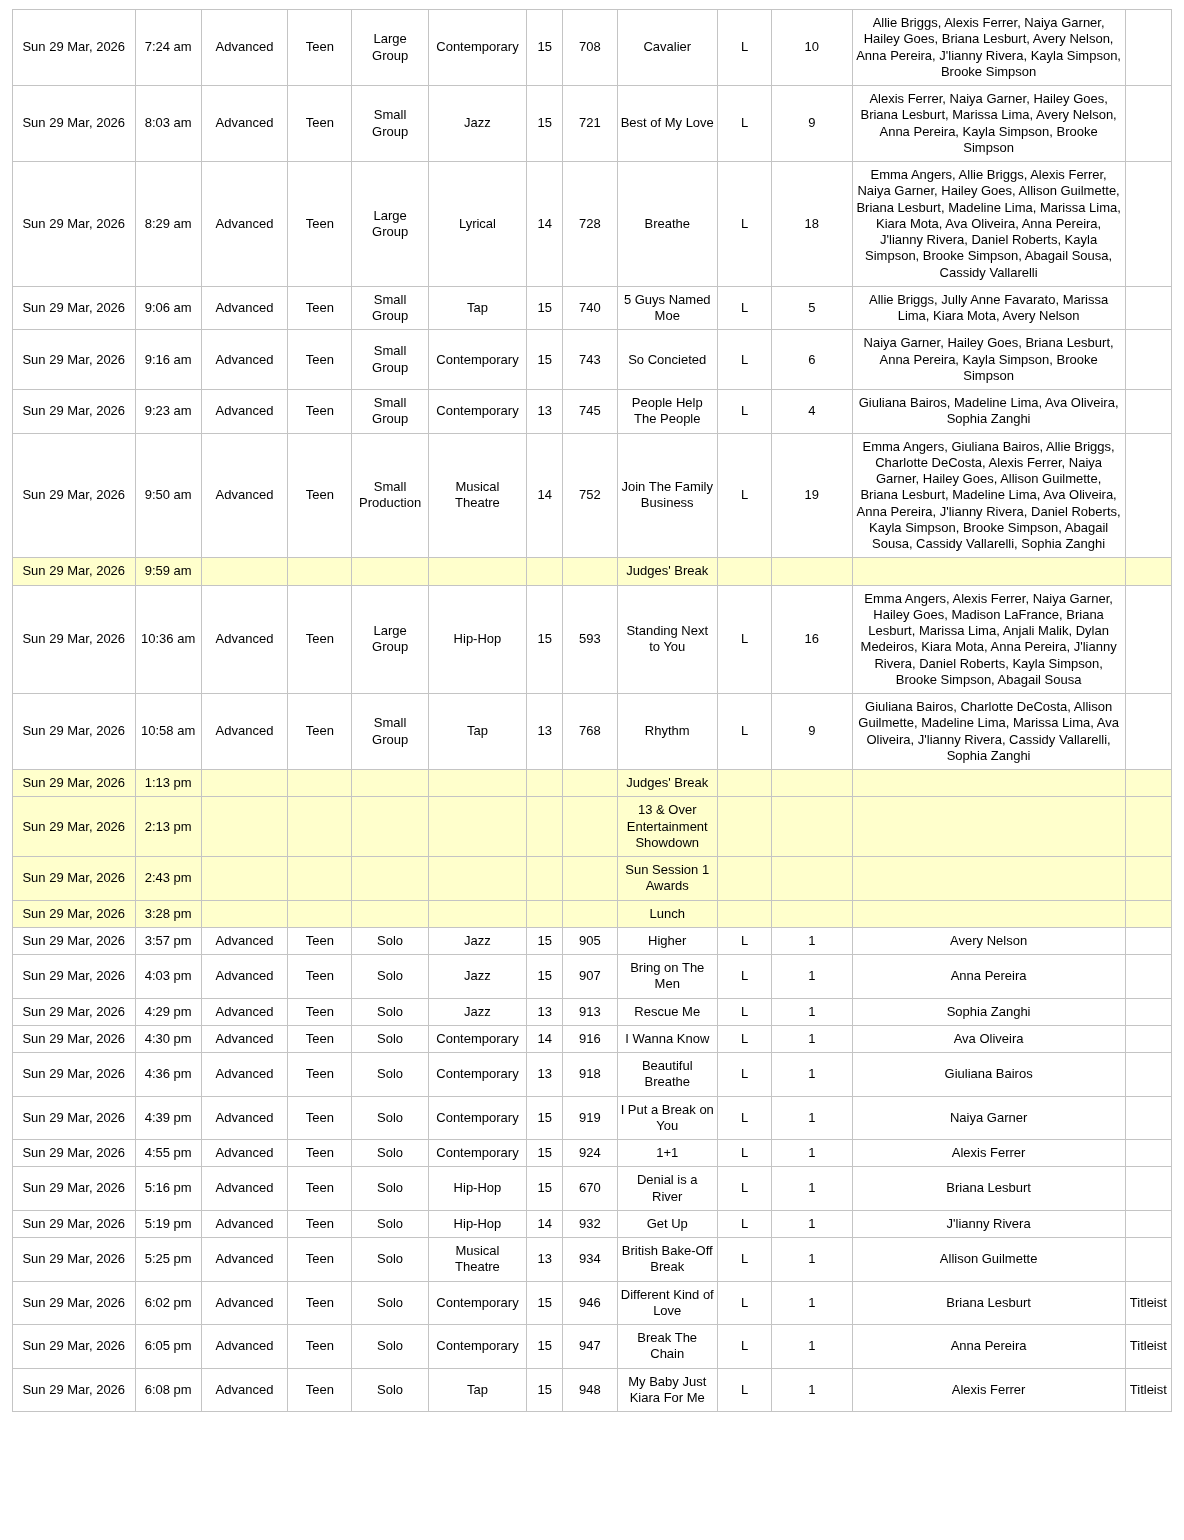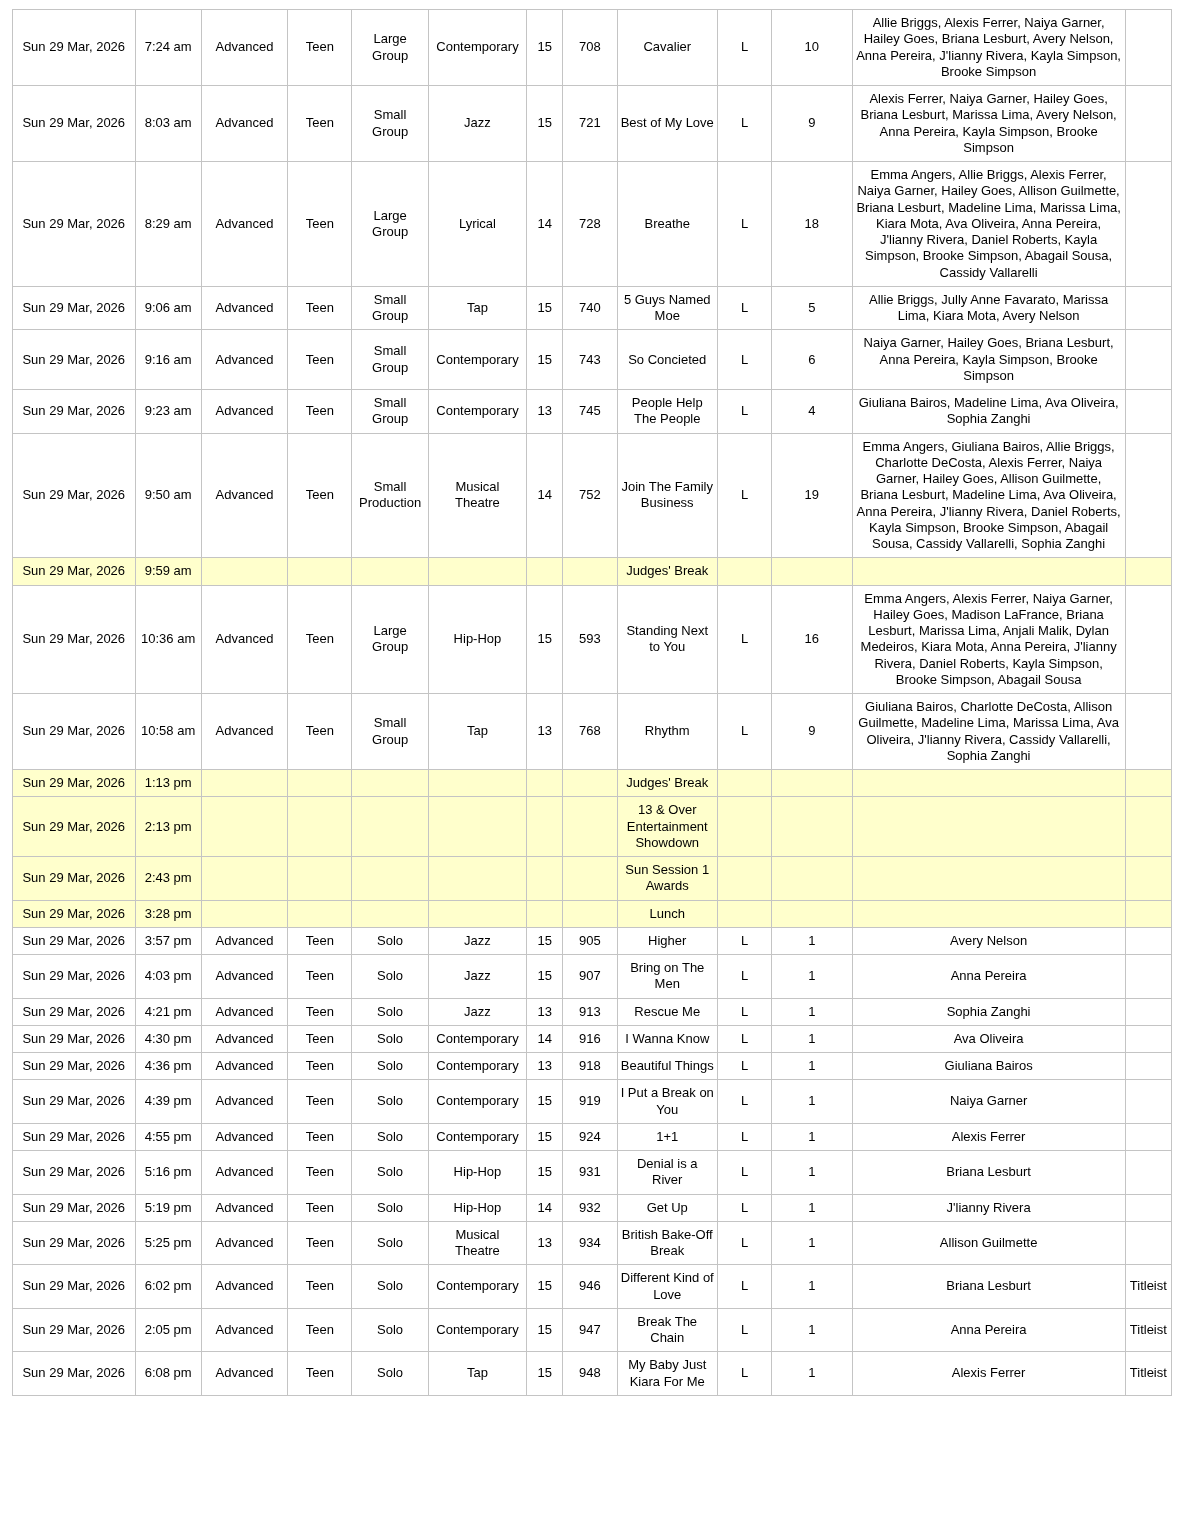--- a/index.html
+++ b/index.html
@@ -303,21 +303,21 @@
           <td>15</td>
           <td>907</td>
           <td>Bring on The Men</td>
           <td>L</td>
           <td>1</td>
           <td>Anna Pereira</td>
           <td></td>
         </tr>
         <tr>
           <td>Sun 29 Mar, 2026</td>
-          <td>4:21 pm</td>
+          <td>4:29 pm</td>
           <td>Advanced</td>
           <td>Teen</td>
           <td>Solo</td>
           <td>Jazz</td>
           <td>13</td>
           <td>913</td>
           <td>Rescue Me</td>
           <td>L</td>
           <td>1</td>
           <td>Sophia Zanghi</td>
@@ -340,21 +340,21 @@
         </tr>
         <tr>
           <td>Sun 29 Mar, 2026</td>
           <td>4:36 pm</td>
           <td>Advanced</td>
           <td>Teen</td>
           <td>Solo</td>
           <td>Contemporary</td>
           <td>13</td>
           <td>918</td>
-          <td>Beautiful Things</td>
+          <td>Beautiful Breathe</td>
           <td>L</td>
           <td>1</td>
           <td>Giuliana Bairos</td>
           <td></td>
         </tr>
         <tr>
           <td>Sun 29 Mar, 2026</td>
           <td>4:39 pm</td>
           <td>Advanced</td>
           <td>Teen</td>
@@ -384,21 +384,21 @@
           <td></td>
         </tr>
         <tr>
           <td>Sun 29 Mar, 2026</td>
           <td>5:16 pm</td>
           <td>Advanced</td>
           <td>Teen</td>
           <td>Solo</td>
           <td>Hip-Hop</td>
           <td>15</td>
-          <td>931</td>
+          <td>670</td>
           <td>Denial is a River</td>
           <td>L</td>
           <td>1</td>
           <td>Briana Lesburt</td>
           <td></td>
         </tr>
         <tr>
           <td>Sun 29 Mar, 2026</td>
           <td>5:19 pm</td>
           <td>Advanced</td>
@@ -438,21 +438,21 @@
           <td>15</td>
           <td>946</td>
           <td>Different Kind of Love</td>
           <td>L</td>
           <td>1</td>
           <td>Briana Lesburt</td>
           <td>Titleist</td>
         </tr>
         <tr>
           <td>Sun 29 Mar, 2026</td>
-          <td>2:05 pm</td>
+          <td>6:05 pm</td>
           <td>Advanced</td>
           <td>Teen</td>
           <td>Solo</td>
           <td>Contemporary</td>
           <td>15</td>
           <td>947</td>
           <td>Break The Chain</td>
           <td>L</td>
           <td>1</td>
           <td>Anna Pereira</td>

